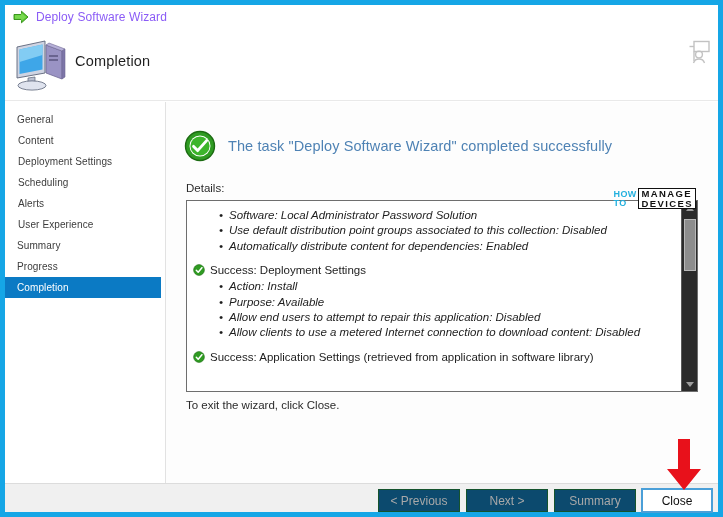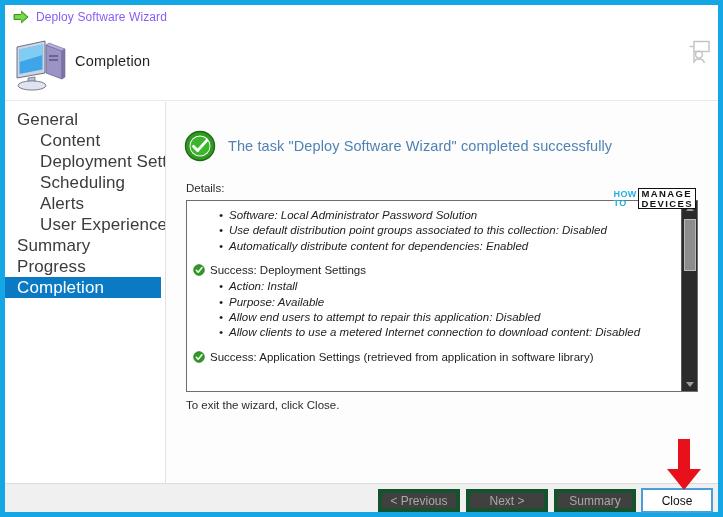--- a/index.html
+++ b/index.html
@@ -81,28 +81,28 @@
   #divider {
     position: absolute;
     left: 160px; top: 97px;
     width: 1px; height: 381px;
     background: #e2e2e2;
   }
   .nav-item {
     height: 21px;
     display: flex;
     align-items: center;
-    font-size: 17px;
+    font-size: 10px;
     color: #3c3c3c;
     padding-left: 12px;
     white-space: nowrap;
     letter-spacing: 0.1px;
     cursor: default;
   }
-  .nav-item.indent { padding-left: 35px; }
+  .nav-item.indent { padding-left: 13px; }
   .nav-item.selected {
     background: #0b7ac4;
     color: #ffffff;
     width: 156px;
   }
 
   
   #content {
     position: absolute;
     left: 161px; top: 97px;
@@ -275,22 +275,22 @@
   }
   .btn {
     position: absolute;
     top: 5px;
     height: 23px;
     font-size: 12px;
     font-family: "Liberation Sans", sans-serif;
     display: flex;
     align-items: center;
     justify-content: center;
-    background: #404040;
-    border: 4px solid #14532d;
+    background: #0c4a6e;
+    border: 1px solid #14532d;
     color: #a8a8a8;
     white-space: nowrap;
   }
   .btn.enabled {
     background: #ffffff;
     border: 1px solid #4a9fd8;
     outline: 1px solid #4a9fd8;
     color: #101010;
     font-weight: normal;
   }

